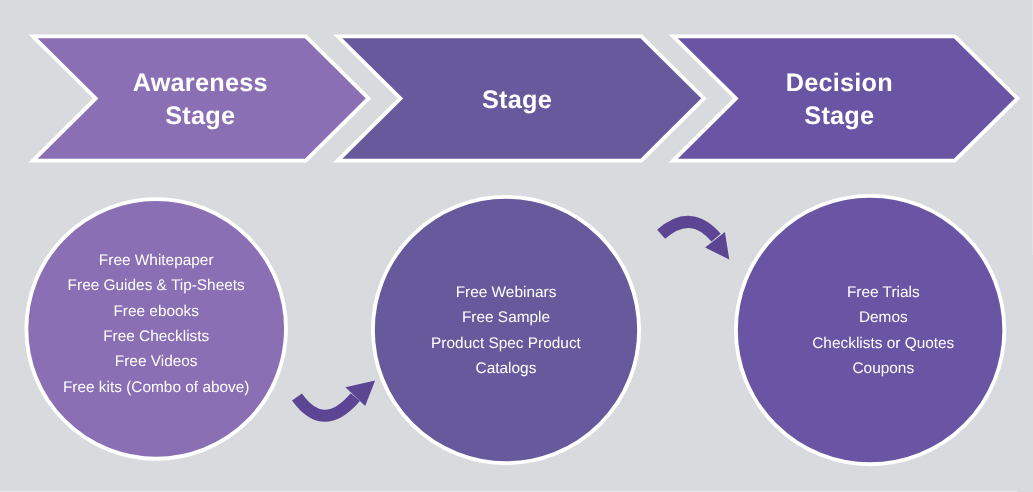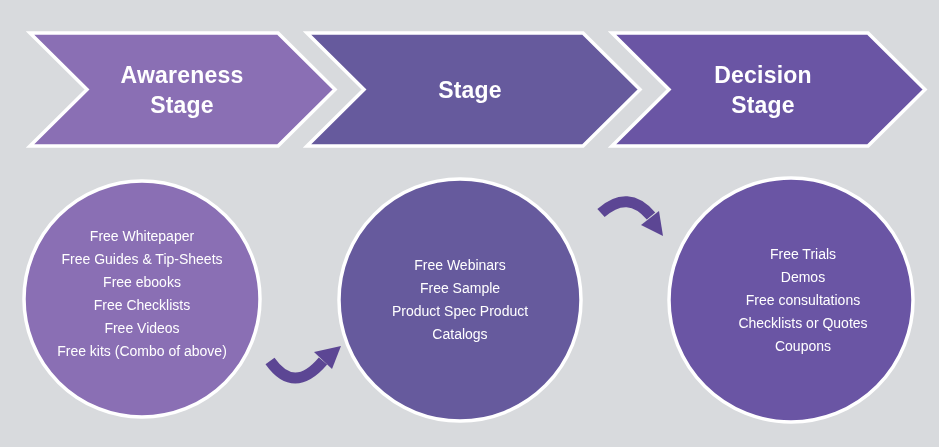--- a/index.html
+++ b/index.html
@@ -131,18 +131,17 @@
     </div>
   <div class="circle-text offers-consideration">
       <div class="offer-line">Free Webinars</div>
       <div class="offer-line">Free Sample</div>
       <div class="offer-line">Product Spec Product</div>
       <div class="offer-line">Catalogs</div>
     </div>
   <div class="circle-text offers-decision">
       <div class="offer-line">Free Trials</div>
       <div class="offer-line">Demos</div>
-      <div class="offer-line">Free consultations</div>
       <div class="offer-line">Checklists or Quotes</div>
       <div class="offer-line">Coupons</div>
     </div>
 
 </div>
 
 </body></html>

